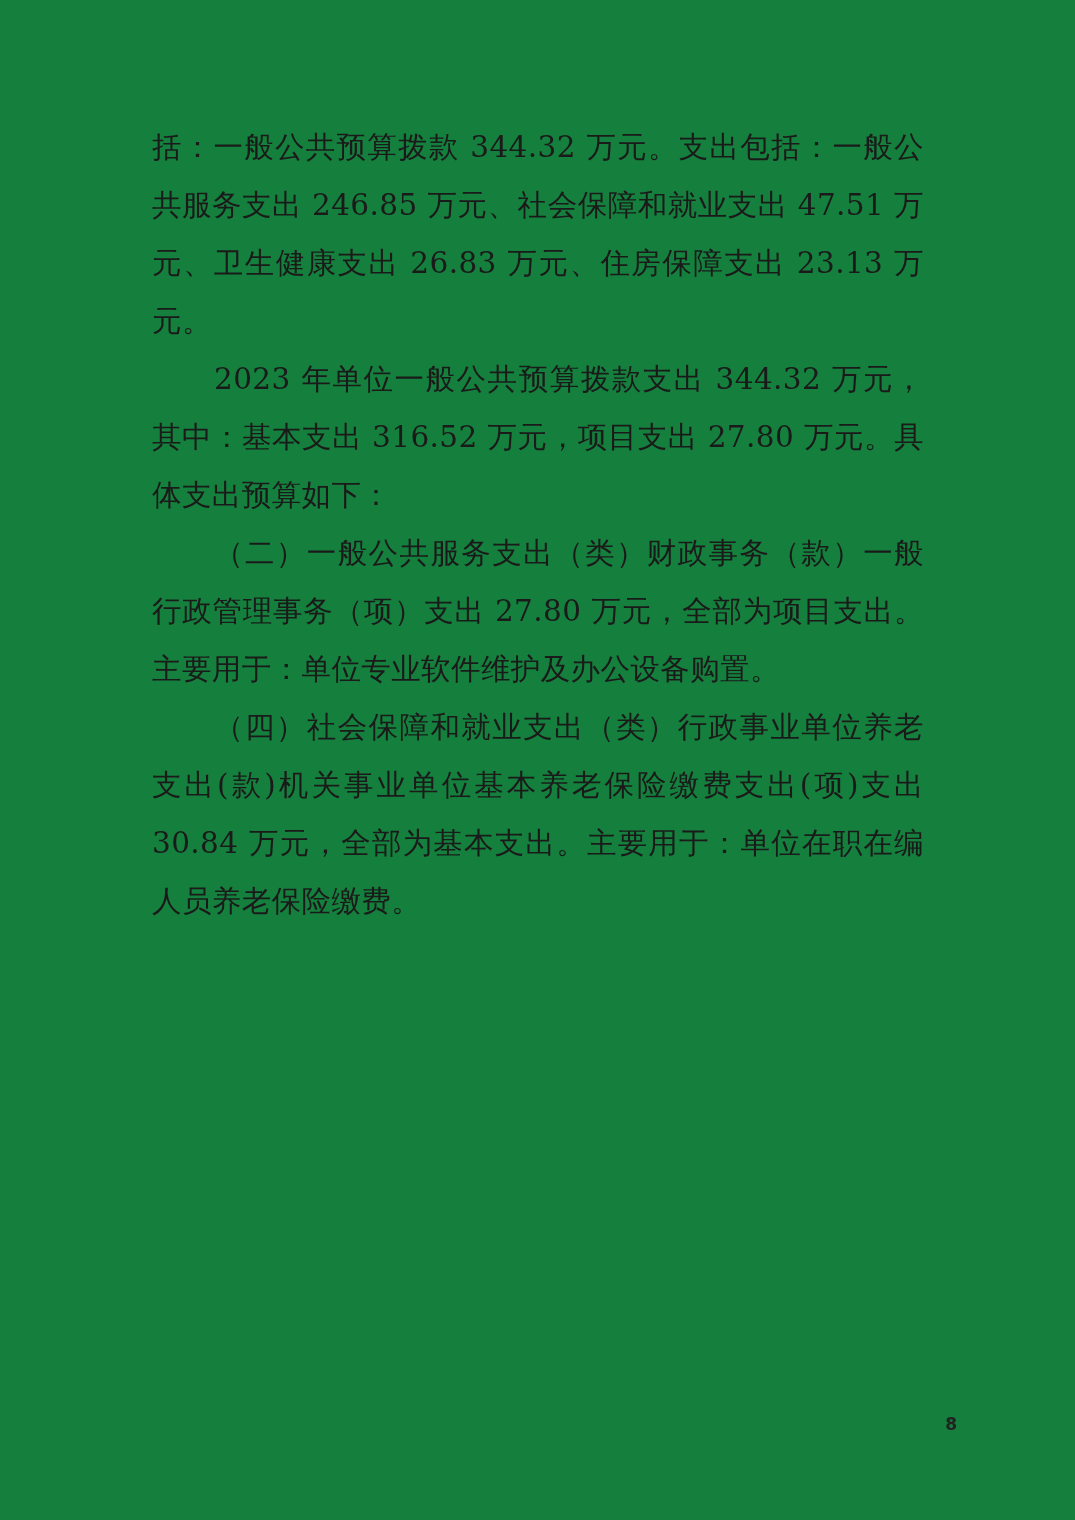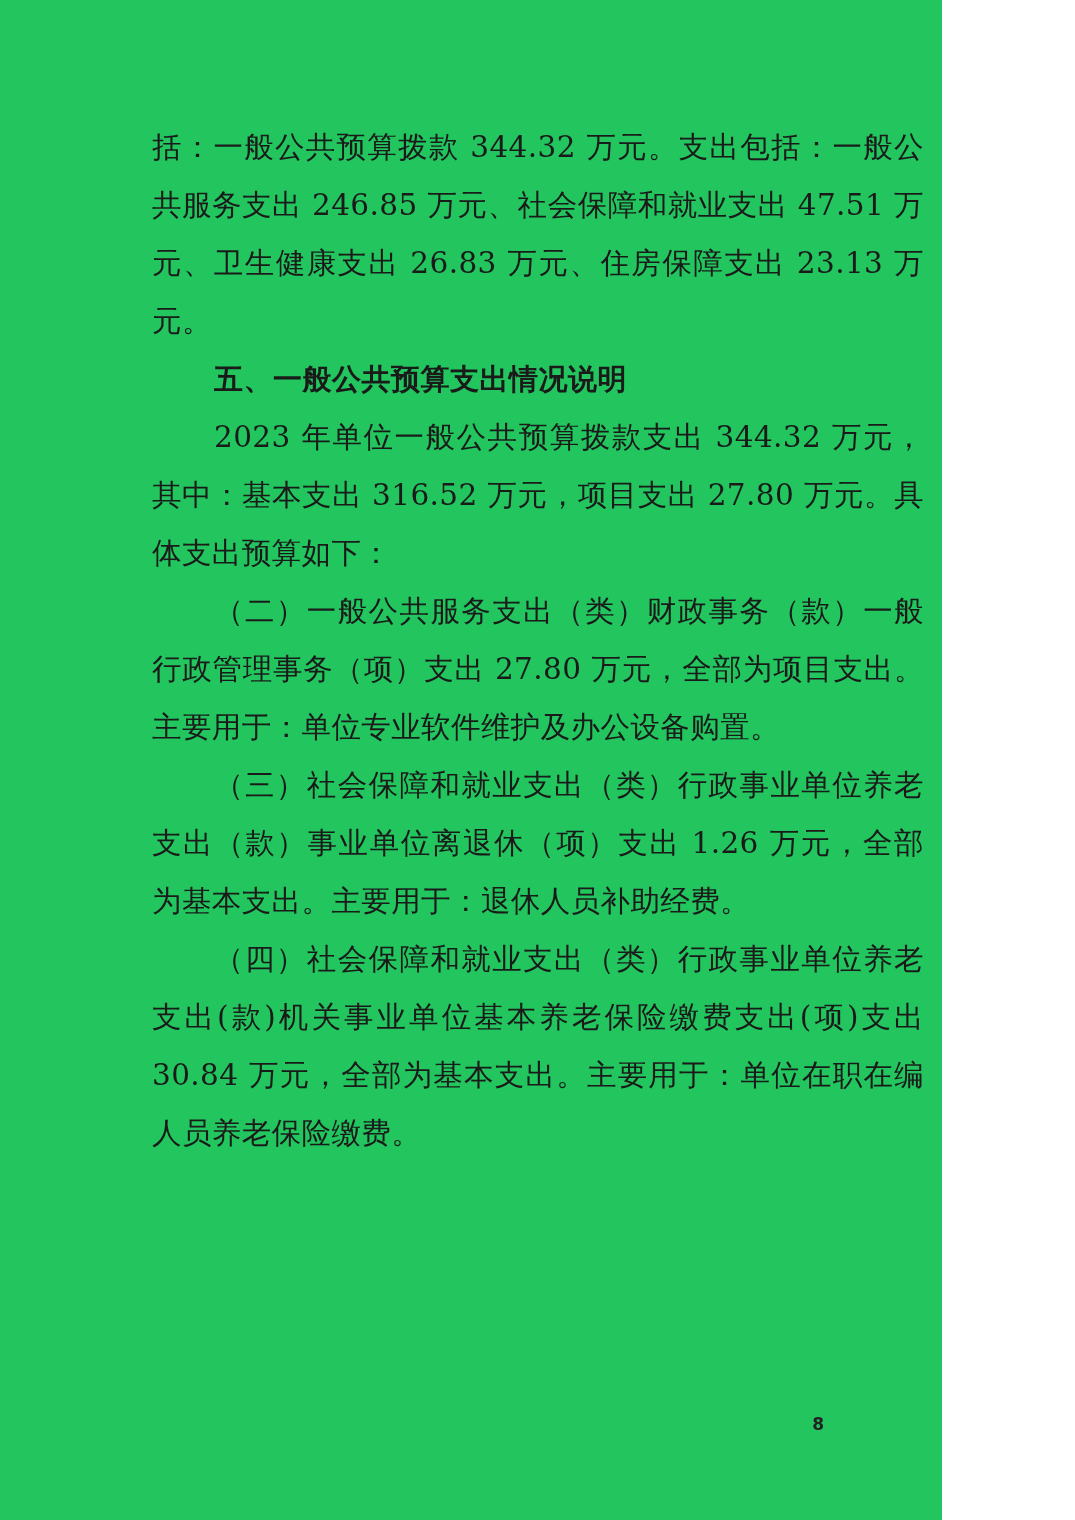--- a/index.html
+++ b/index.html
@@ -6,24 +6,24 @@
     margin: 0;
     padding: 0;
     background: #ffffff;
   }
   body {
     font-family: "DejaVu Serif", "Liberation Serif", serif;
     color: #1a1a1a;
   }
   .page {
     position: relative;
-    width: 942px;
+    width: 1075px;
     height: 1520px;
     box-sizing: border-box;
-    background: #22c55e;
+    background: #15803d;
     overflow: hidden;
   }
   .content {
     position: absolute;
     left: 152px;
     top: 118px;
     width: 772px;
   }
   .para {
     font-size: 29.5px;
@@ -54,20 +54,18 @@
     font-weight: bold;
     color: #222;
   }
 </style>
 </head>
 <body>
 
 <div class="page">
   <div class="content">
     <p class="para">括：一般公共预算拨款 344.32 万元。支出包括：一般公共服务支出 246.85 万元、社会保障和就业支出 47.51 万元、卫生健康支出 26.83 万元、住房保障支出 23.13 万元。</p>
-    <h2 class="heading">五、一般公共预算支出情况说明</h2>
     <p class="para indent">2023 年单位一般公共预算拨款支出 344.32 万元，其中：基本支出 316.52 万元，项目支出 27.80 万元。具体支出预算如下：</p>
     <p class="para indent">（二）一般公共服务支出（类）财政事务（款）一般行政管理事务（项）支出 27.80 万元，全部为项目支出。主要用于：单位专业软件维护及办公设备购置。</p>
-    <p class="para indent">（三）社会保障和就业支出（类）行政事业单位养老支出（款）事业单位离退休（项）支出 1.26 万元，全部为基本支出。主要用于：退休人员补助经费。</p>
     <p class="para indent">（四）社会保障和就业支出（类）行政事业单位养老支出(款)机关事业单位基本养老保险缴费支出(项)支出 30.84 万元，全部为基本支出。主要用于：单位在职在编人员养老保险缴费。</p>
   </div>
   <div class="pagenum">8</div>
 </div>
 
 </body></html>

